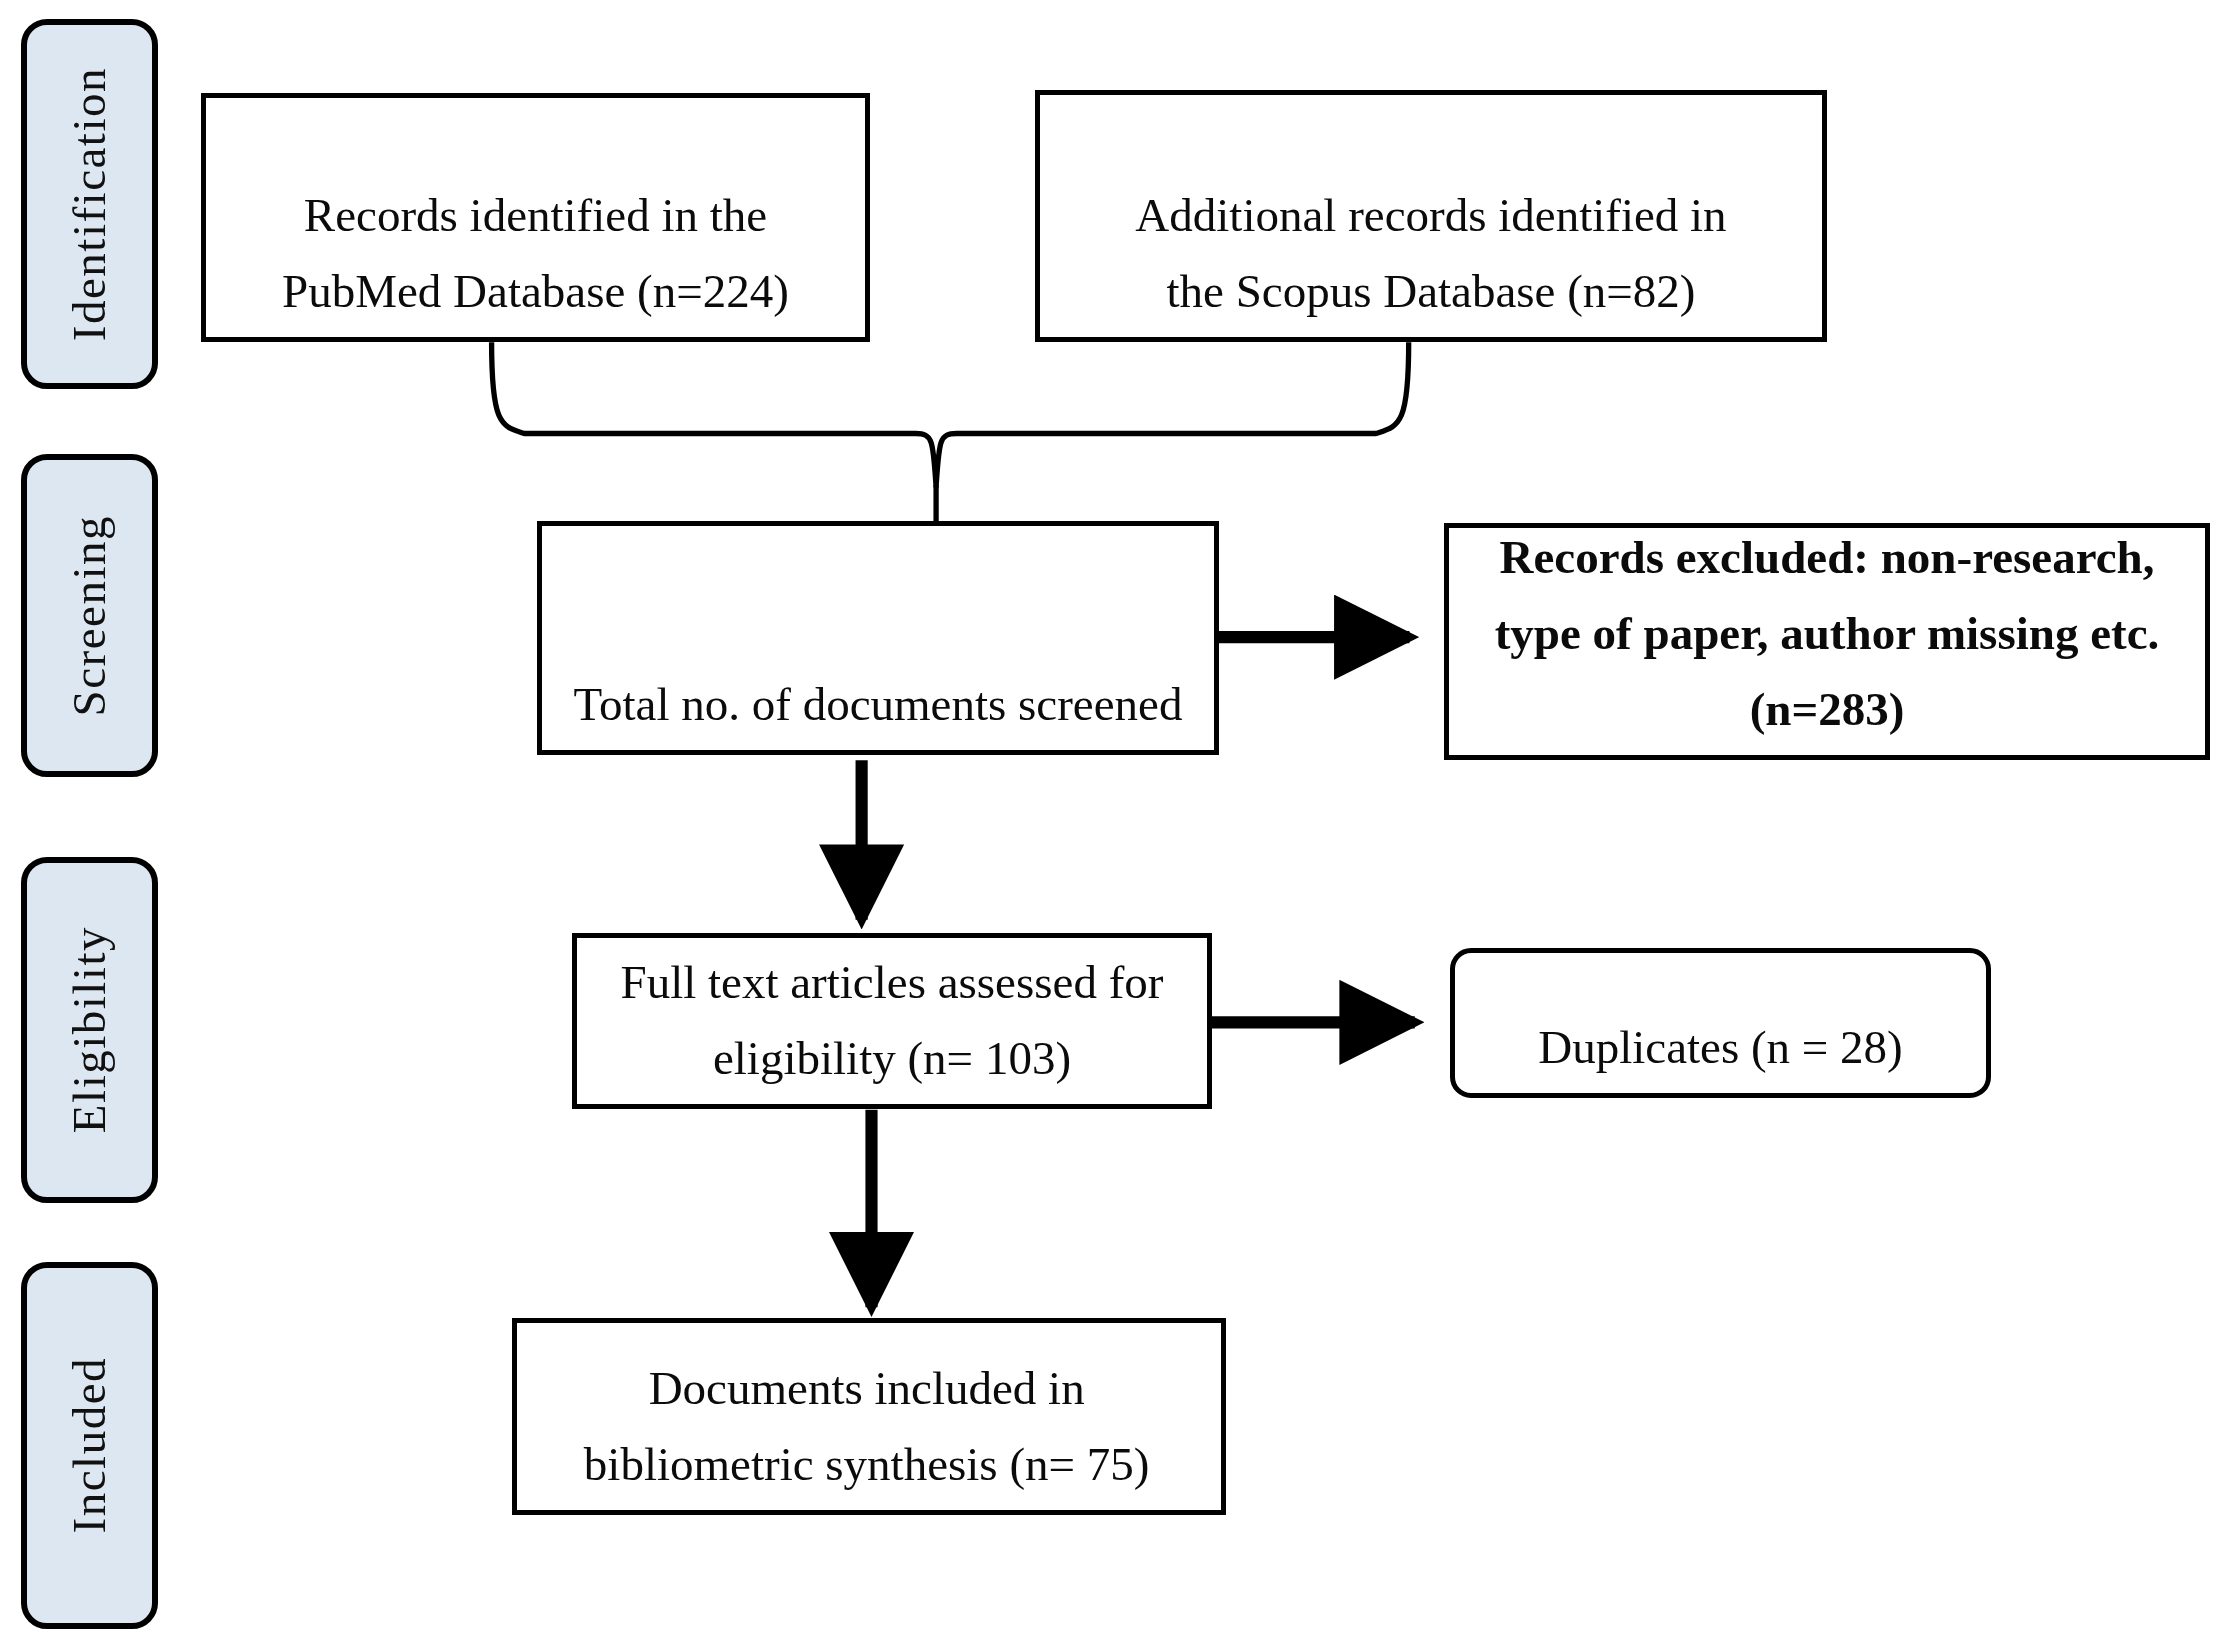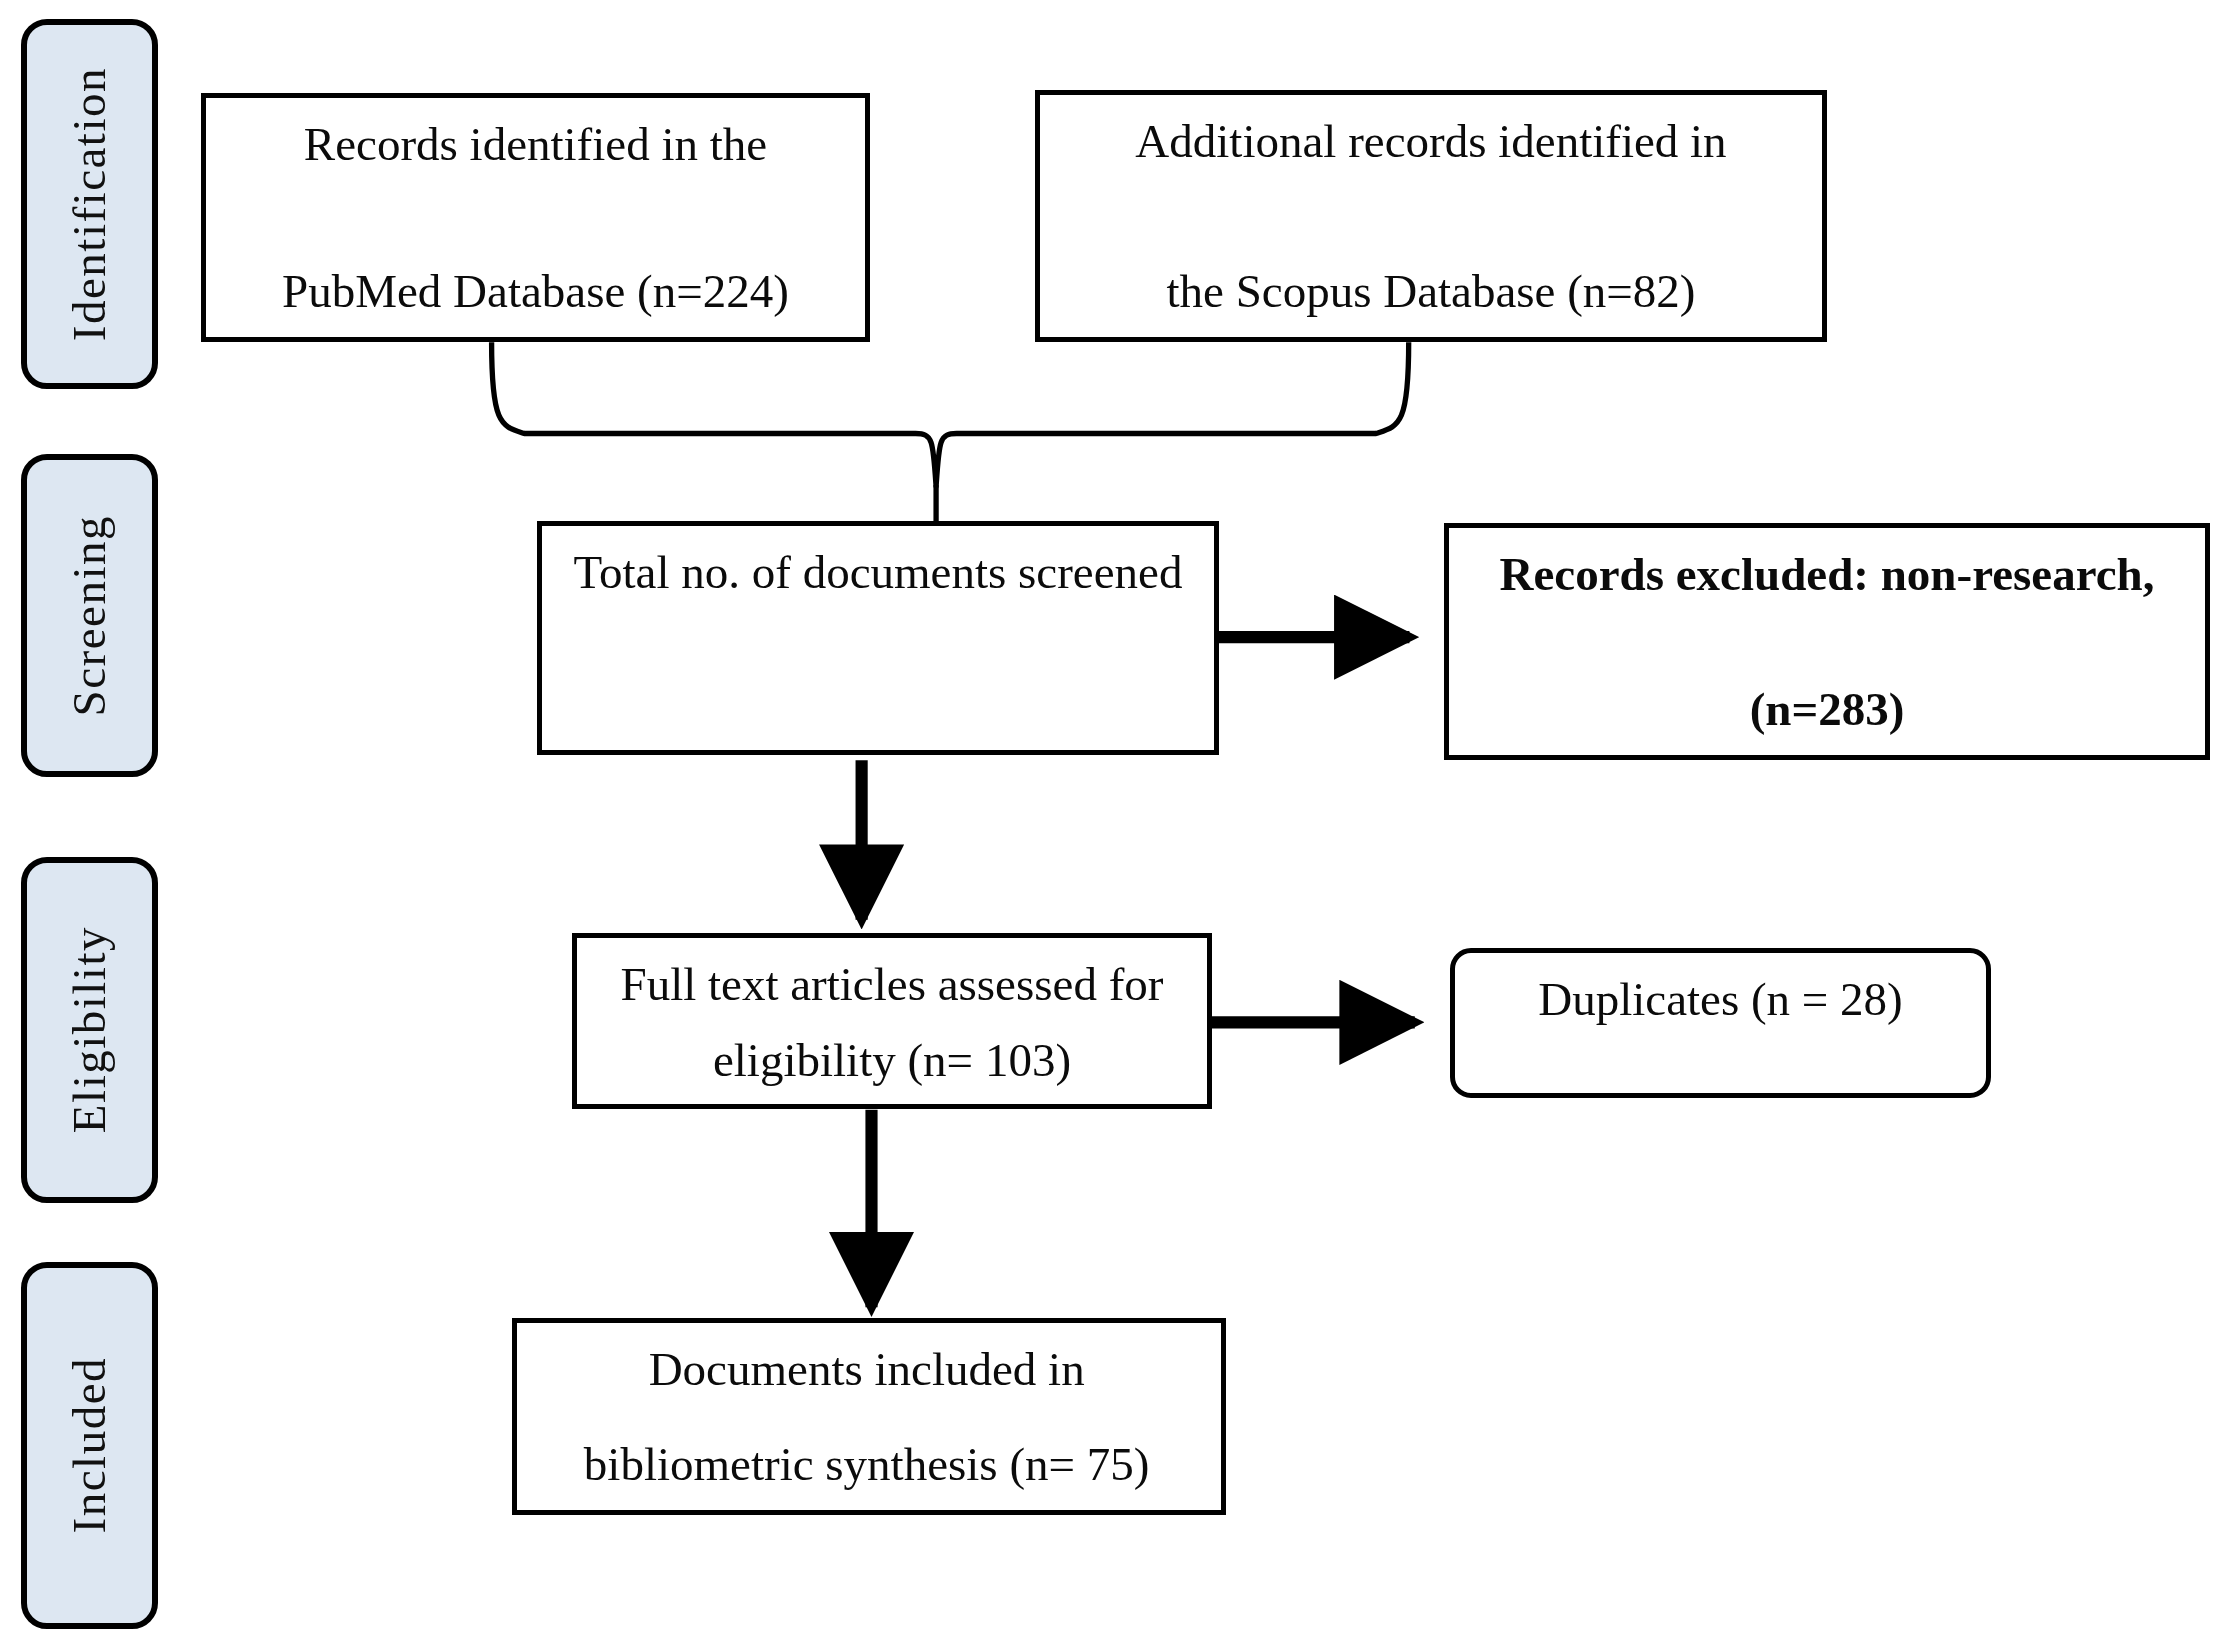--- a/index.html
+++ b/index.html
@@ -41,21 +41,21 @@
 
   
   .flow-box {
     position: absolute;
     box-sizing: border-box;
     background: #ffffff;
     border: 5.3px solid #000000;
     display: flex;
     flex-direction: column;
     align-items: center;
-    justify-content: space-between;
+    justify-content: flex-end;
     text-align: center;
     padding: 7.6px 16.7px;
   }
   .flow-box .line {
     font-family: "Liberation Serif", "DejaVu Serif", serif;
     font-size: 47px;
     line-height: 1.62;
     color: #0b0b0b;
     white-space: nowrap;
   }
@@ -126,20 +126,21 @@
     <div class="line">Additional records identified in</div>
     <div class="line">the Scopus Database (n=82)</div>
   </div>
 
   <div class="flow-box" style="left:537px; top:521px; width:682px; height:234px;">
     <div class="line">Total no. of documents screened</div>
   </div>
 
   <div class="flow-box" style="left:1444px; top:523px; width:766px; height:237px;font-weight:bold;">
     <div class="line">Records excluded: non-research,</div>
+    <div class="line">type of paper, author missing etc.</div>
     <div class="line">(n=283)</div>
   </div>
 
   <div class="flow-box" style="left:572px; top:933px; width:640px; height:176px;">
     <div class="line">Full text articles assessed for</div>
     <div class="line">eligibility (n= 103)</div>
   </div>
 
   <div class="flow-box" style="left:1450px; top:948px; width:541px; height:150px;border-radius:21px;">
     <div class="line">Duplicates (n = 28)</div>

